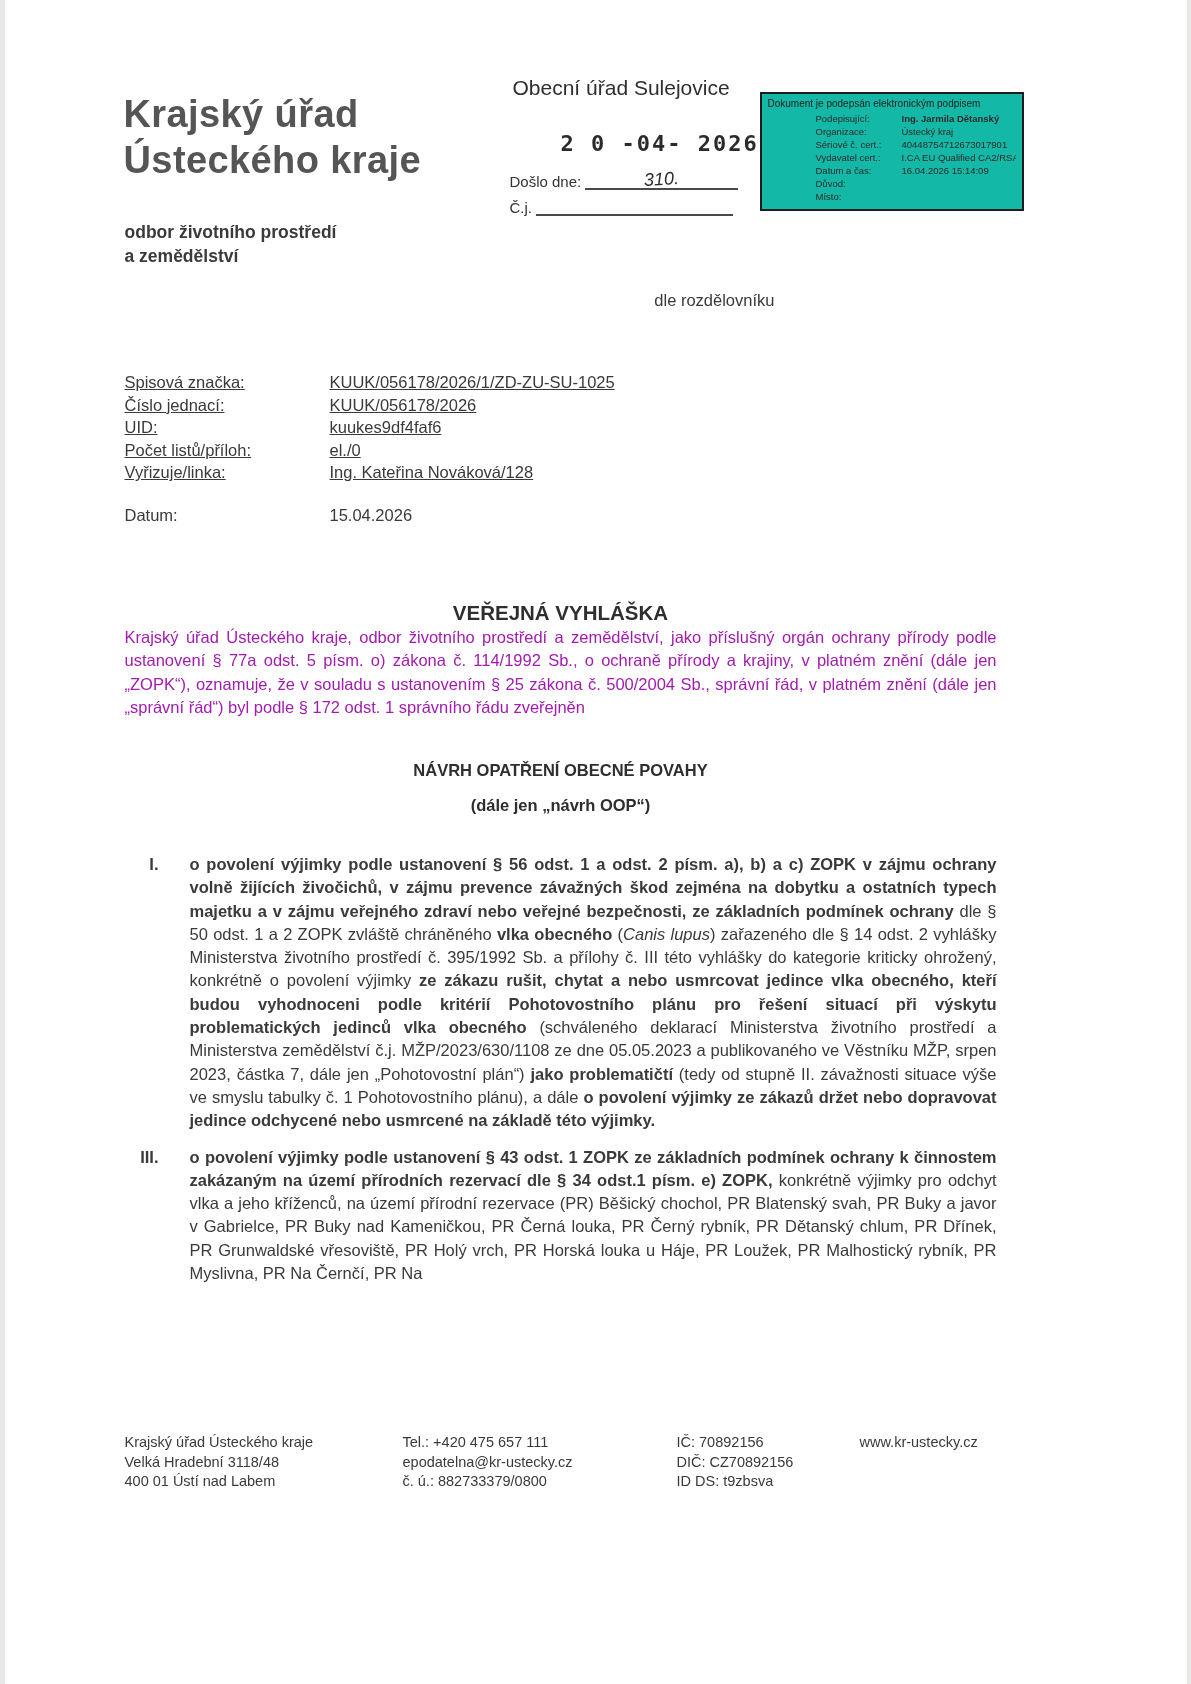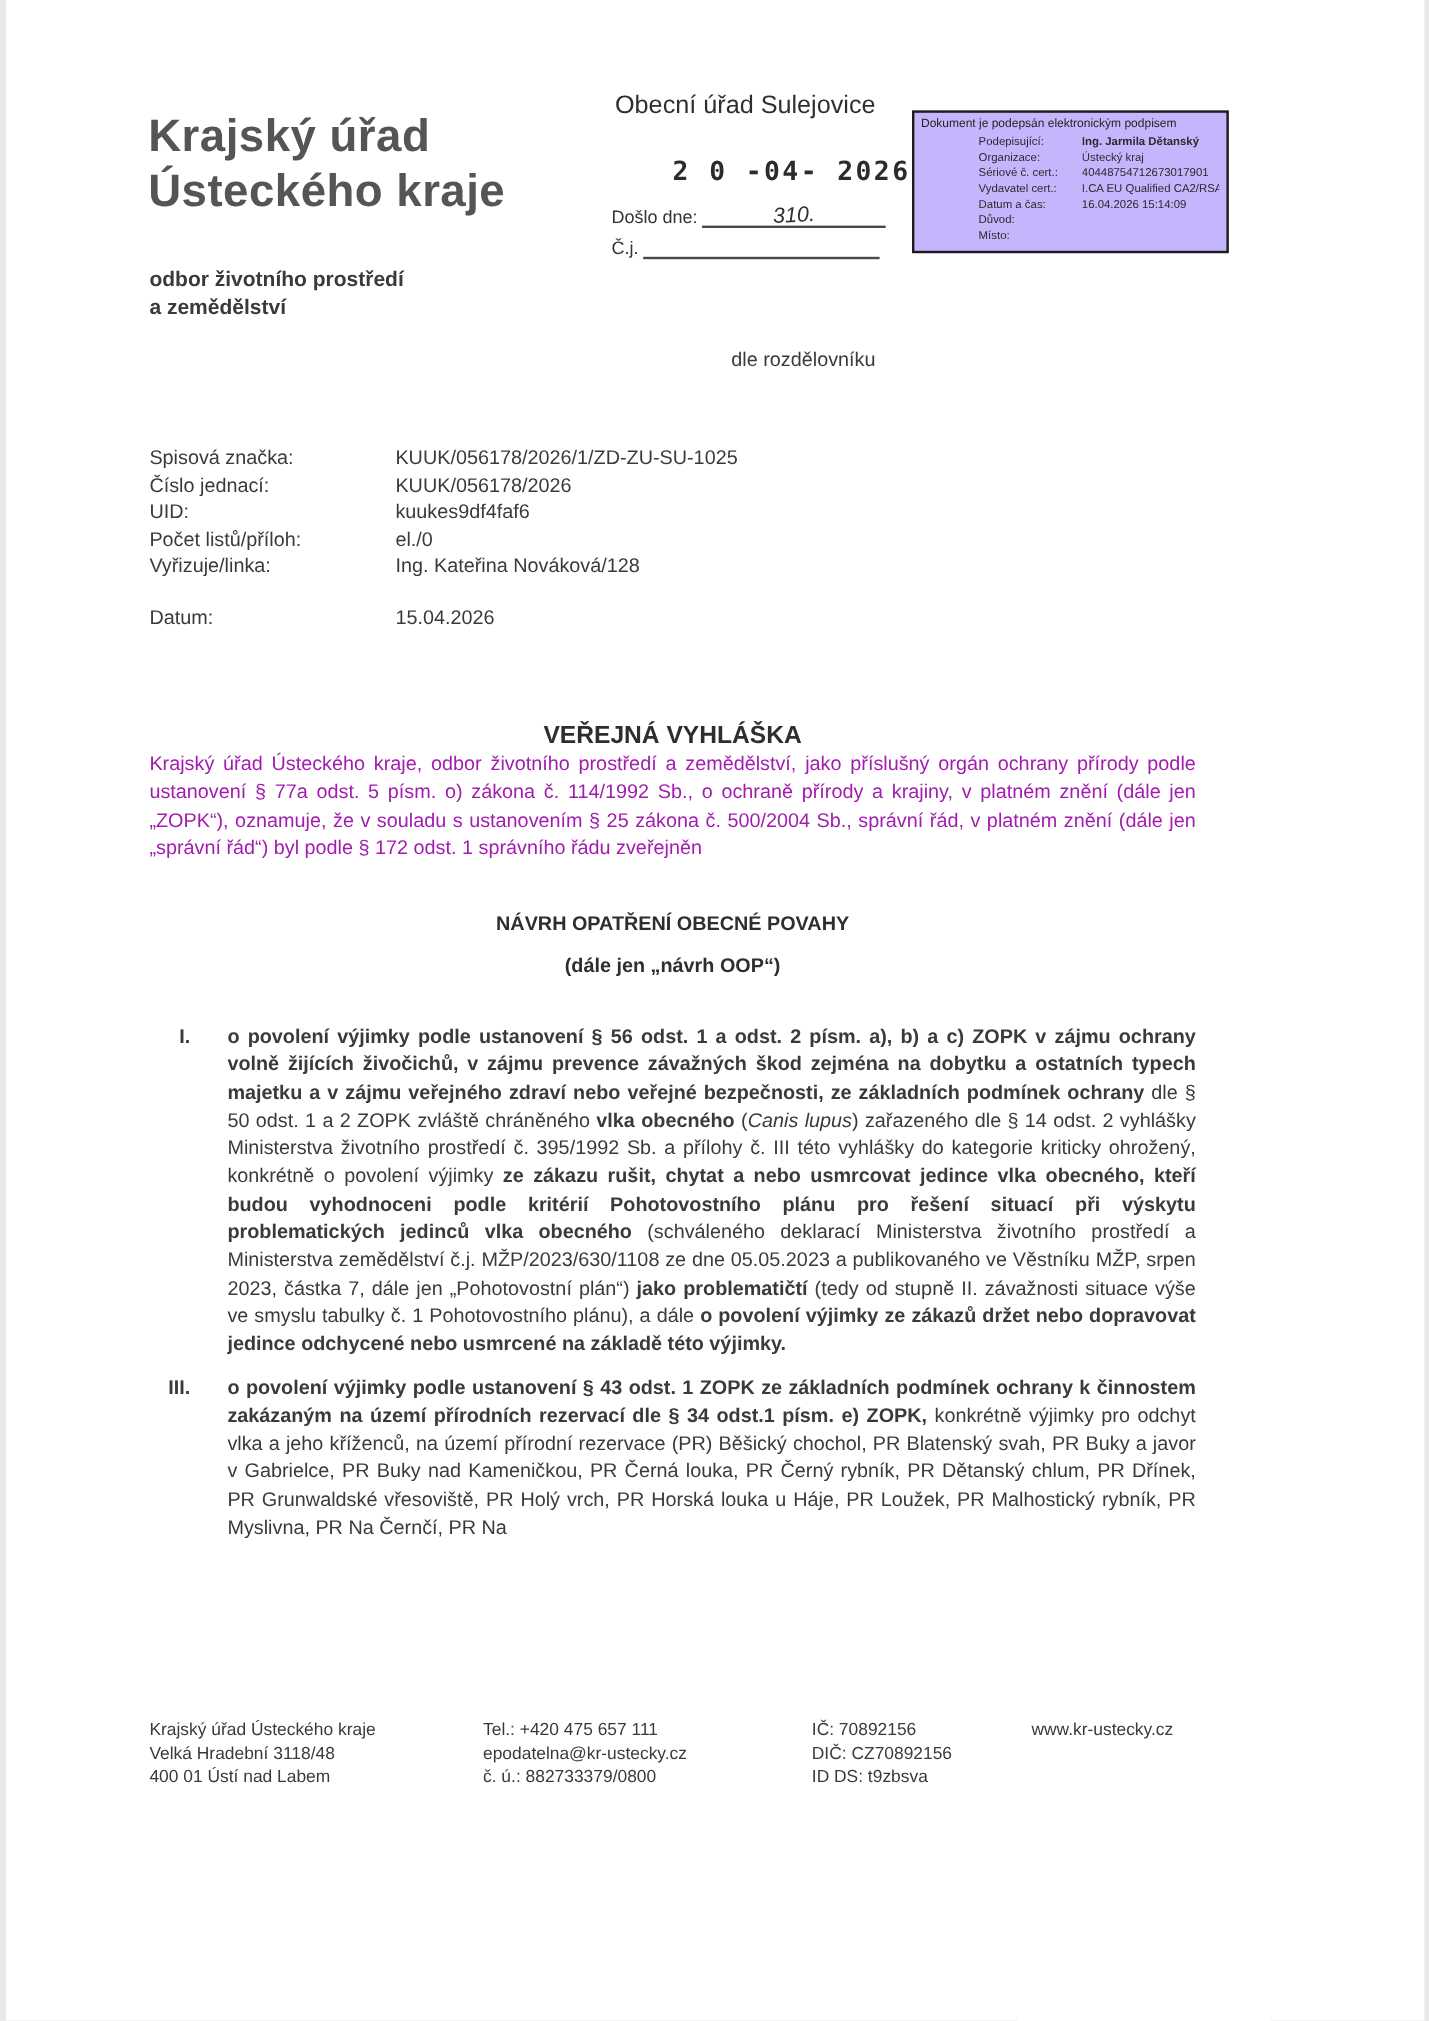--- a/index.html
+++ b/index.html
@@ -45,36 +45,36 @@
   }
   .handwritten {
     font-style: italic; font-size: 18px; color: #2f2f2f;
     position: relative; top: -1px; transform: rotate(-3deg); display: inline-block;
   }
 
   
   .sigbox {
     position: absolute; left: 755px; top: 92px; width: 264px;
     border: 2px solid #1c1c1c; padding: 4px 6px 6px 6px;
-    font-size: 9.5px; color: #2a2a2a; background: #c4b5fd;
+    font-size: 9.5px; color: #2a2a2a; background: #14b8a6;
   }
   .sigbox .title { font-size: 10px; margin-bottom: 3px; color: #1f1f1f; }
   .sigrow { display: flex; line-height: 13px; white-space: nowrap; }
   .sigrow .lbl { width: 86px; flex-shrink: 0; margin-left: 48px; }
   .sigrow .val { flex: 1; overflow: hidden; }
   .sigrow.signer .val { font-weight: 700; }
 
   .addressee {
     position: absolute; left: 560px; top: 291px;
-    width: 210px; text-align: center;
+    width: 210px; text-align: right;
     font-size: 16.5px; color: #3a3a3a;
   }
 
   
-  .meta { position: absolute; left: 120px; top: 371px; font-size: 16.5px; line-height: 22.6px; color: #3a3a3a; }
+  .meta { position: absolute; left: 120px; top: 371px; font-size: 16.5px; line-height: 22.6px; color: #3a3a3a; text-decoration: underline; }
   .meta-row { display: flex; }
   .meta-row .lbl { width: 205px; flex-shrink: 0; }
   .meta-date { position: absolute; left: 120px; top: 506px; font-size: 16.5px; display: flex; color: #3a3a3a; }
   .meta-date .lbl { width: 205px; flex-shrink: 0; }
 
   
   .doc-title {
     position: absolute; left: 120px; top: 589px; width: 872px;
     text-align: center; font-size: 20.5px; font-weight: 700; color: #2e2e2e; margin-top: 12px;
   }

